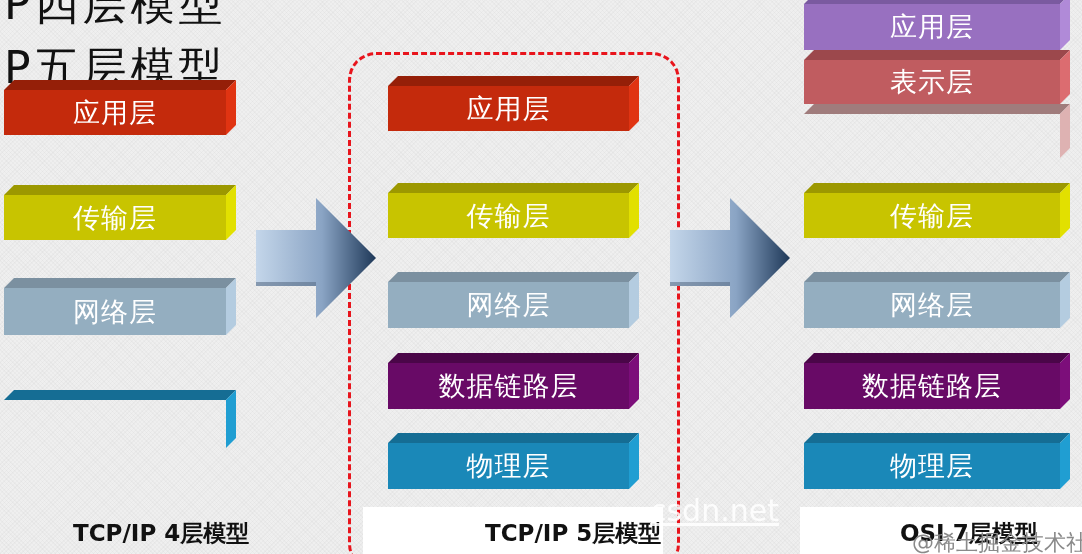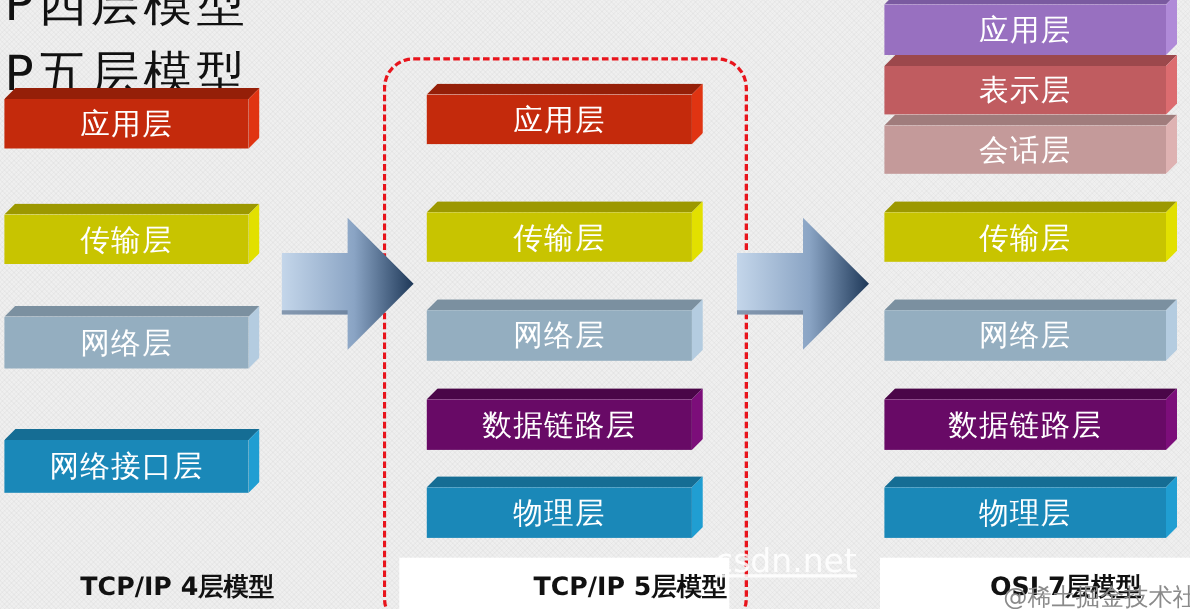--- a/index.html
+++ b/index.html
@@ -69,21 +69,20 @@
     <div class="front" style="background:#c8c400;">传输层</div>
     <div class="side" style="background:#e2e000;"></div>
   </div>
   <div class="bar" style="left:4px; top:278px; width:232px; height:57px;">
     <div class="top" style="background:#7b90a0;"></div>
     <div class="front" style="background:#94aec0;">网络层</div>
     <div class="side" style="background:#b4cce0;"></div>
   </div>
   <div class="bar" style="left:4px; top:390px; width:232px; height:58px;">
     <div class="top" style="background:#156d94;"></div>
-    <div class="front" style="background:#1a88b8;">网络接口层</div>
     <div class="side" style="background:#209ed2;"></div>
   </div>
   <div class="caption" style="left:28px; top:518px;">TCP/IP 4层模型</div>
 </div>
 
 <svg class="arrow" style="left:256px; top:198px;" width="122" height="122" viewBox="0 0 122 122">
   <defs>
     <linearGradient id="ag1" x1="0" y1="0" x2="1" y2="0">
       <stop offset="0" stop-color="#c4d6ea"></stop>
       <stop offset="0.55" stop-color="#8aa4c4"></stop>
@@ -142,21 +141,20 @@
     <div class="front" style="background:#9870c0;">应用层</div>
     <div class="side" style="background:#b08ad8;"></div>
   </div>
   <div class="bar" style="left:804px; top:50px; width:266px; height:54px;">
     <div class="top" style="background:#9c484c;"></div>
     <div class="front" style="background:#c05c60;">表示层</div>
     <div class="side" style="background:#dc6c70;"></div>
   </div>
   <div class="bar" style="left:804px; top:104px; width:266px; height:54px;">
     <div class="top" style="background:#a07c7c;"></div>
-    <div class="front" style="background:#c49a9a;">会话层</div>
     <div class="side" style="background:#deb2b2;"></div>
   </div>
   <div class="bar" style="left:804px; top:183px; width:266px; height:55px;">
     <div class="top" style="background:#9c9800;"></div>
     <div class="front" style="background:#c8c400;">传输层</div>
     <div class="side" style="background:#e2e000;"></div>
   </div>
   <div class="bar" style="left:804px; top:272px; width:266px; height:56px;">
     <div class="top" style="background:#7b90a0;"></div>
     <div class="front" style="background:#94aec0;">网络层</div>

